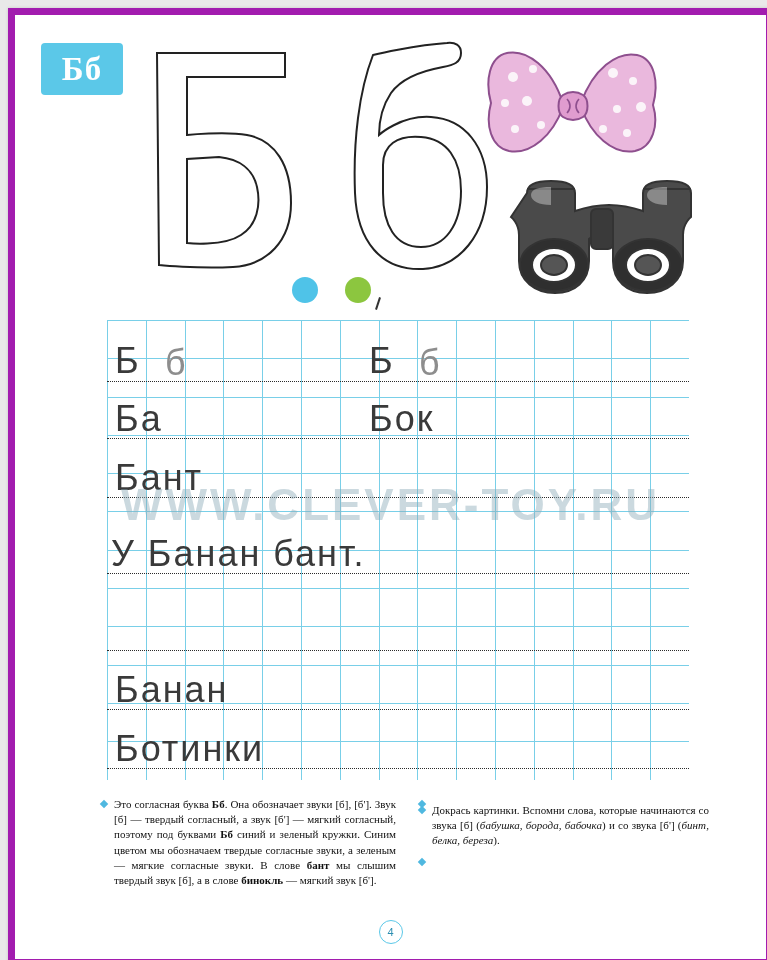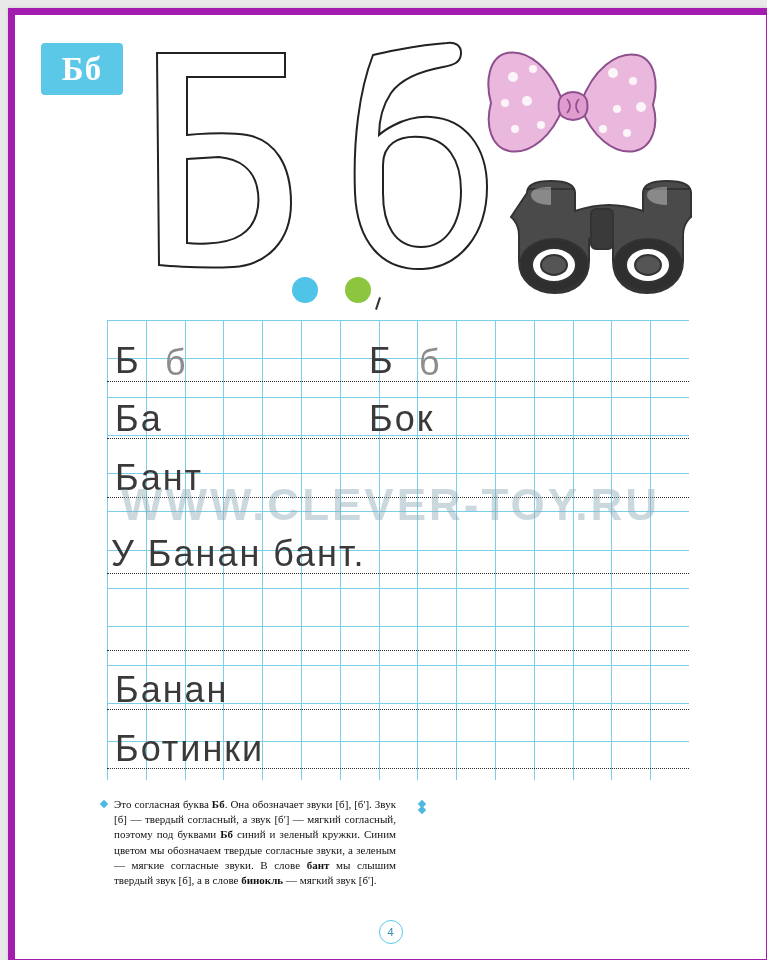--- a/index.html
+++ b/index.html
@@ -229,18 +229,22 @@
       <span>Это согласная буква <span class="b">Бб</span>. Она обозначает звуки [б], [б']. Звук [б] — твердый согласный, а звук [б'] — мягкий согласный, поэтому под буквами <span class="b">Бб</span> синий и зеленый кружки. Синим цветом мы обозначаем твердые согласные звуки, а зеленым — мягкие согласные звуки. В слове <span class="b">бант</span> мы слышим твердый звук [б], а в слове <span class="b">бинокль</span> — мягкий звук [б'].</span>
     </div>
   </div>
 
   <div class="text-block col-right">
     <div class="para">
       <span class="bullet"></span>
     </div>
     <div class="para">
       <span class="bullet"></span>
+      <span>Докрась картинки. Вспомни слова, которые начинаются со звука [б] (<span class="i">бабушка, борода, бабочка</span>) и со звука [б'] (<span class="i">бинт, белка, береза</span>).</span>
+    </div>
+    <div class="para">
+      <span class="bullet"></span>
     </div>
   </div>
 
   <div class="page-number">4</div>
 
 </div>
 
 </body></html>

